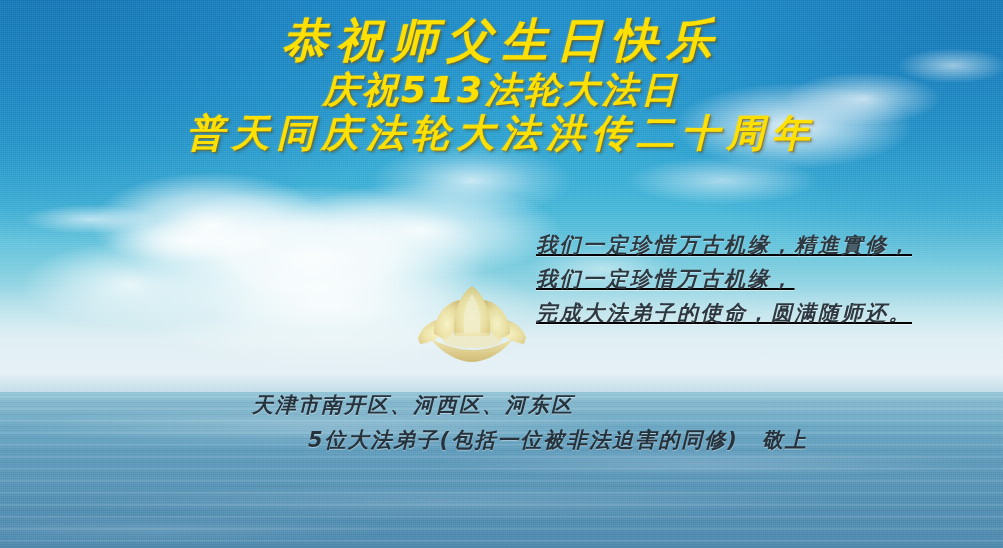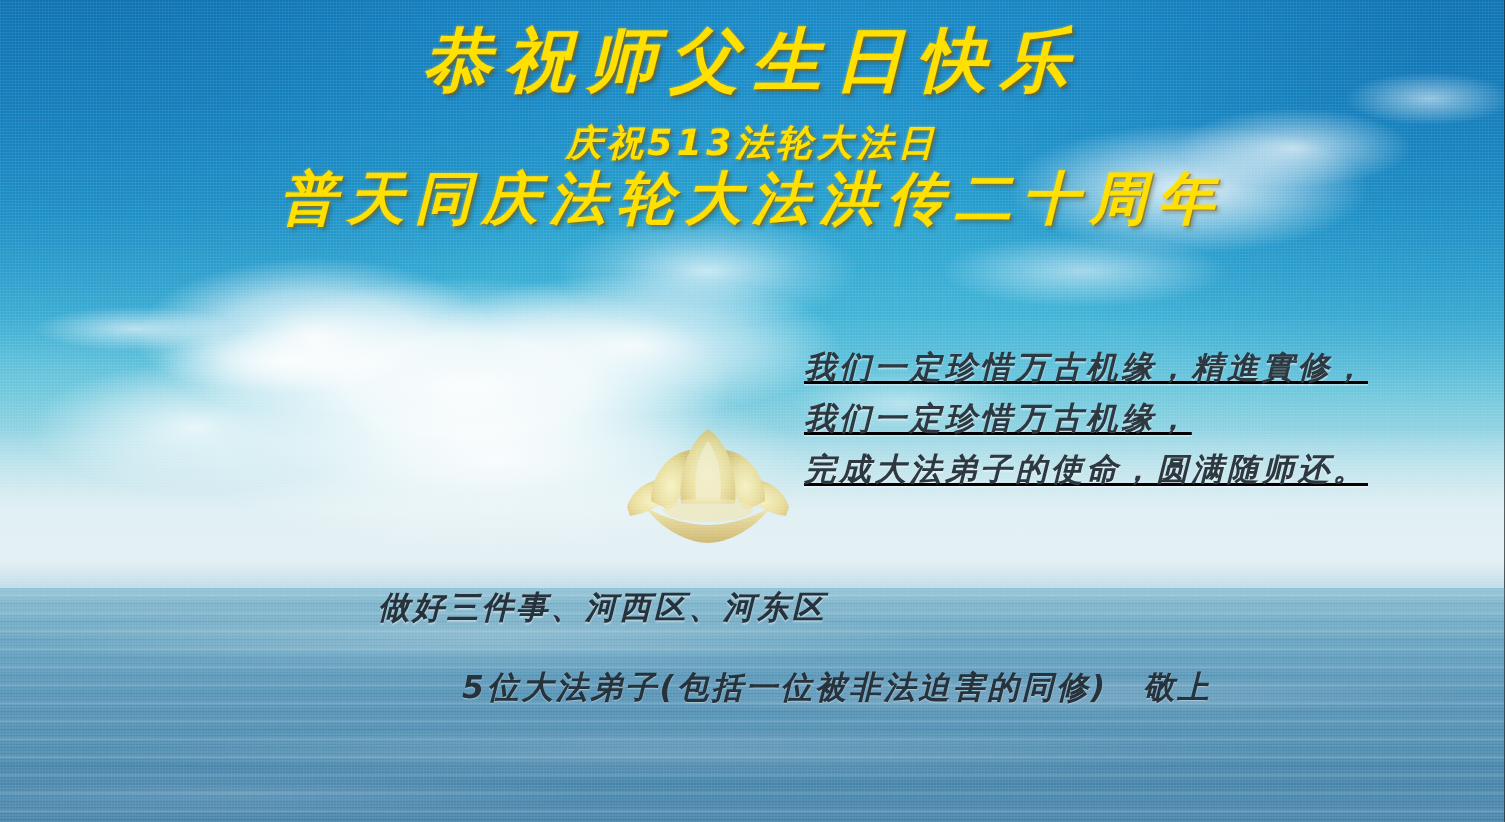--- a/index.html
+++ b/index.html
@@ -203,21 +203,21 @@
     font-style: italic;
     letter-spacing: 5px;
     line-height: 1.06;
     white-space: nowrap;
     text-shadow:
       1px 1px 0 rgba(140,95,0,0.55),
       2px 2px 3px rgba(60,45,0,0.35),
       0 0 2px rgba(255,230,60,0.6);
   }
   .t1 { font-size: 46px; letter-spacing: 9px; }
-  .t2 { font-size: 24px; margin-top: 18px; letter-spacing: 3px; }
+  .t2 { font-size: 36px; margin-top: 6px; letter-spacing: 3px; }
   .t3 { font-size: 38px; margin-top: 4px; letter-spacing: 7px; }
 
   .body-block {
     position: absolute;
     left: 536px;
     top: 228px;
     z-index: 6;
     text-decoration: underline;
   }
   .b-line {
@@ -240,21 +240,21 @@
   .s-line {
     color: #26323c;
     font-size: 21px;
     font-style: italic;
     font-weight: bold;
     letter-spacing: 2px;
     line-height: 35px;
     white-space: nowrap;
     text-shadow: 0 1px 1px rgba(255,255,255,0.42);
   }
-  .s-line.indent { padding-left: 56px; margin-top: 18px; }
+  .s-line.indent { padding-left: 56px; }
 </style>
 </head>
 <body>
 
 <div id="poster">
 
   <div class="layer sky-deep"></div>
   <div class="layer cloud-main"></div>
   <div class="layer cloud-wisp"></div>
   <div class="layer haze"></div>
@@ -298,18 +298,18 @@
     <div class="t-line t3">普天同庆法轮大法洪传二十周年</div>
   </div>
 
   <div class="body-block">
     <div class="b-line">我们一定珍惜万古机缘，精進實修，</div>
     <div class="b-line">我们一定珍惜万古机缘，</div>
     <div class="b-line">完成大法弟子的使命，圆满随师还。</div>
   </div>
 
   <div class="sign-block">
-    <div class="s-line">做好三件事、河西区、河东区</div>
+    <div class="s-line">天津市南开区、河西区、河东区</div>
     <div class="s-line indent">5位大法弟子(包括一位被非法迫害的同修)　敬上</div>
   </div>
 
   <div class="weave"></div>
 </div>
 
 </body></html>

